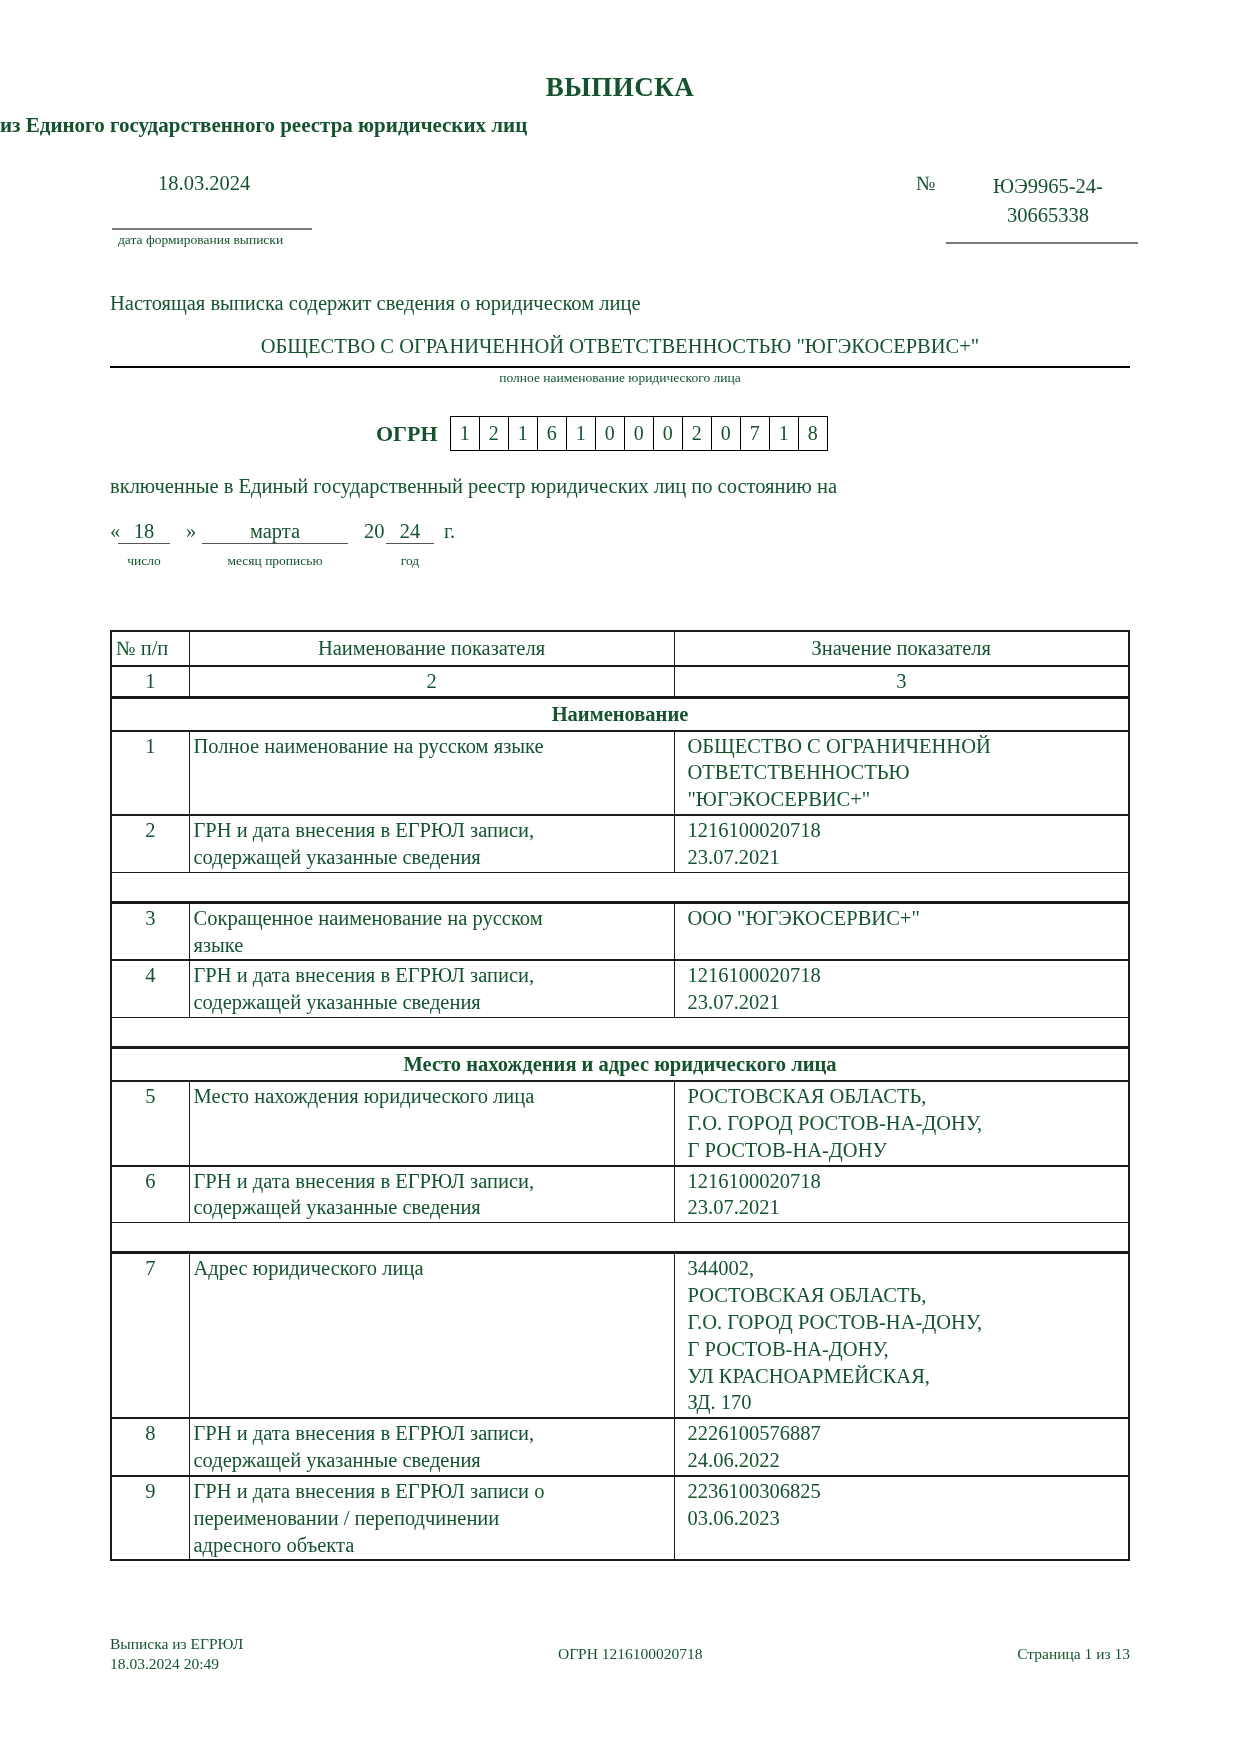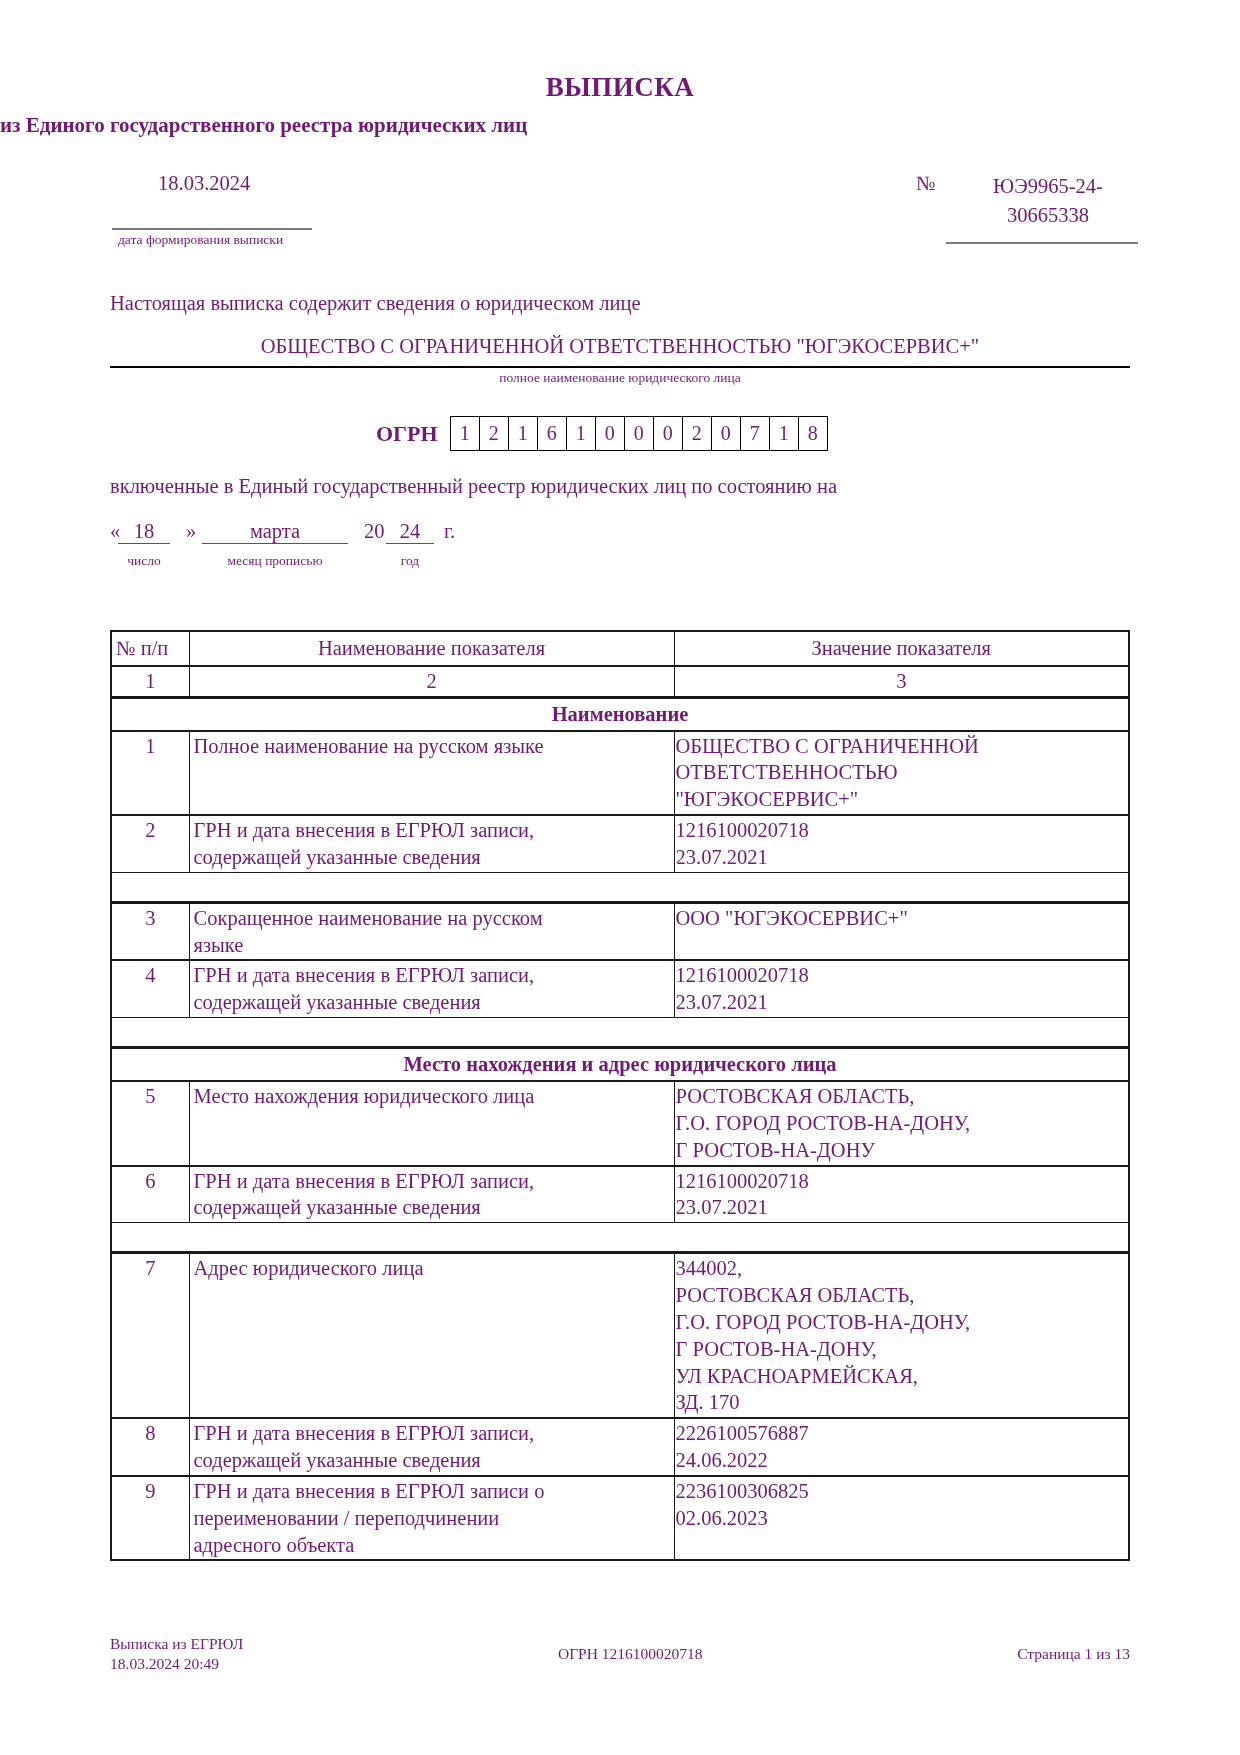--- a/index.html
+++ b/index.html
@@ -1,21 +1,21 @@
 <!DOCTYPE html>
 <html><head>
 <meta charset="utf-8">
 <style>
   html,body { margin:0; padding:0; background:#ffffff; }
   .page {
     position:relative;
     width:1240px; height:1755px;
     background:#ffffff;
     font-family:"Liberation Serif","DejaVu Serif",serif;
-    color:#701a75;
+    color:#14532d;
     overflow:hidden;
   }
   .title { text-align:center; font-weight:bold; font-size:27px; padding-top:72px; letter-spacing:.5px; }
   .subtitle { font-weight:bold; font-size:21px; margin-top:10px; }
 
   .num-row { position:relative; margin:28px 110px 0; height:96px; font-size:20.5px; }
   .formation-date { position:absolute; left:48px; top:6px; }
   .formation-underline { position:absolute; left:2px; top:62px; width:200px; border-bottom:2px solid #7a7a7a; }
   .formation-label { position:absolute; left:8px; top:66px; font-size:13.5px; }
   .number-sign { position:absolute; left:806px; top:6px; }
@@ -53,21 +53,21 @@
   table.main-table { margin:50px 0 0 110px; border-collapse:collapse; table-layout:fixed;
                      width:1018px; border:2px solid #1a1a1a; }
   table.main-table td { border:1px solid #1a1a1a; padding:1px 4px; vertical-align:top;
                         font-size:20.5px; line-height:1.31; white-space:pre-line; overflow:hidden; }
   tr.thead td { border-bottom-width:2px; text-align:center; padding:3px 20px; }
   tr.thead td:first-child { text-align:left; padding-left:4px; }
   tr.nums td { border-bottom:3px solid #1a1a1a; text-align:center; }
   tr.section td { font-weight:bold; text-align:center; border-top-width:2px; border-bottom-width:2px; padding:2px; }
   tr.data td { border-top-width:2px; border-bottom-width:2px; }
   tr.data td.c-num { text-align:center; }
-  tr.data td.c-value { padding-left:1px;border-radius:17px; }
+  tr.data td.c-value { padding-left:13px;border-radius:17px; }
   tr.spacer td { height:26px; border-top-width:1px; border-bottom-width:3px; }
   tr.before-spacer td { border-bottom-width:1px; }
 
   .footer { position:absolute; left:110px; right:110px; bottom:82px;
             display:flex; justify-content:space-between; align-items:center;
             font-size:15.5px; line-height:1.25; }
   .footer .center-slot { text-align:center; }
   .footer .right-slot { text-align:right; }
 </style>
 </head>
@@ -218,21 +218,21 @@
 содержащей указанные сведения</td>
           <td class="c-value">2226100576887
 24.06.2022</td>
         </tr>
         <tr class="data">
           <td class="c-num">9</td>
           <td class="c-name">ГРН и дата внесения в ЕГРЮЛ записи о
 переименовании / переподчинении
 адресного объекта</td>
           <td class="c-value">2236100306825
-02.06.2023</td>
+03.06.2023</td>
         </tr>
       </tbody>
   </table>
 
   <div class="footer">
     <div>
       <div>Выписка из ЕГРЮЛ</div>
       <div>18.03.2024 20:49</div>
     </div>
     <div class="center-slot">ОГРН 1216100020718</div>

